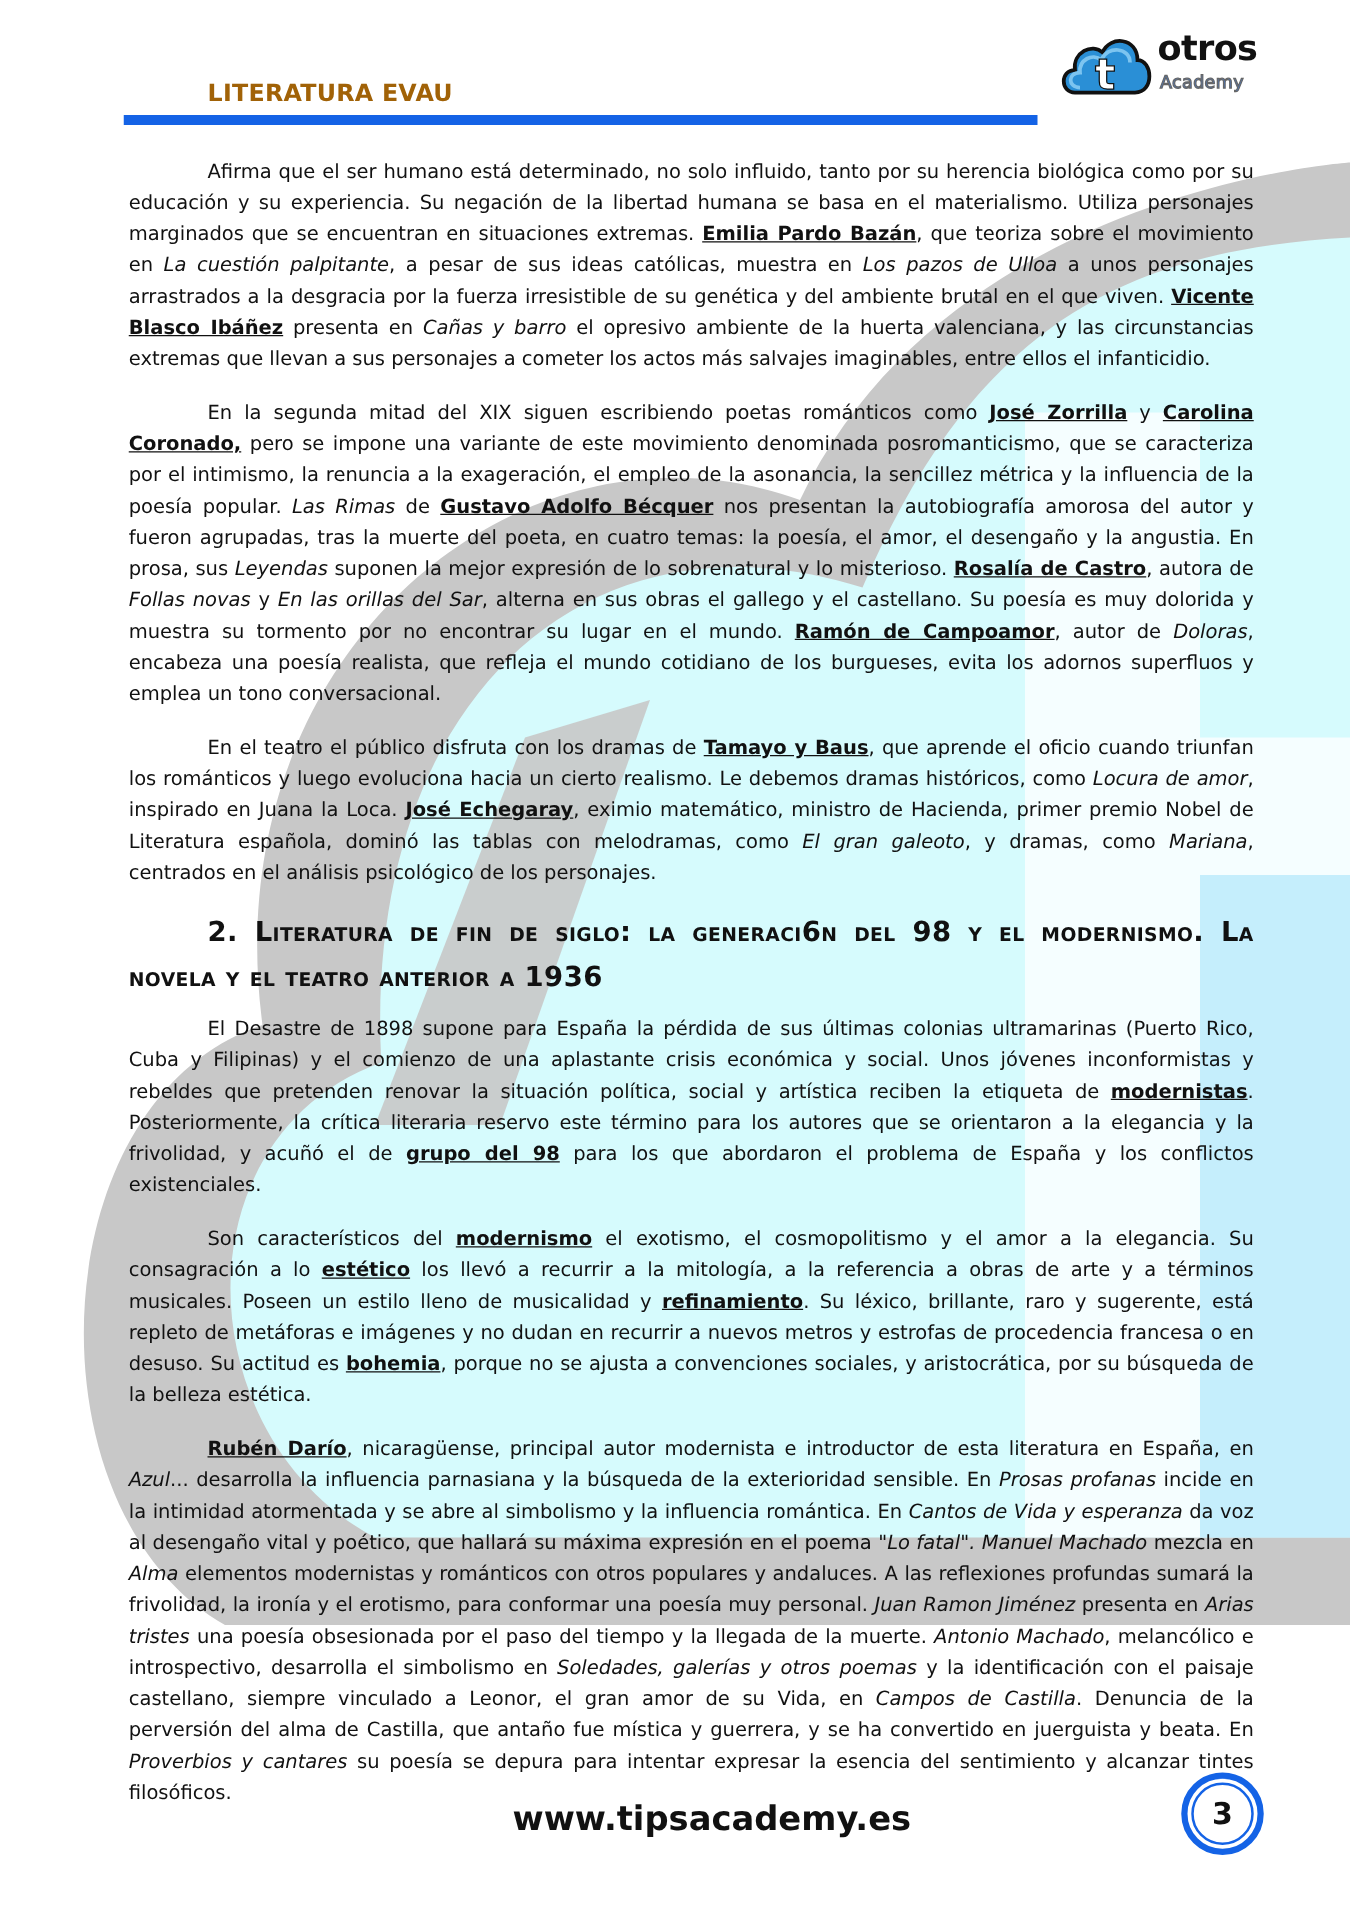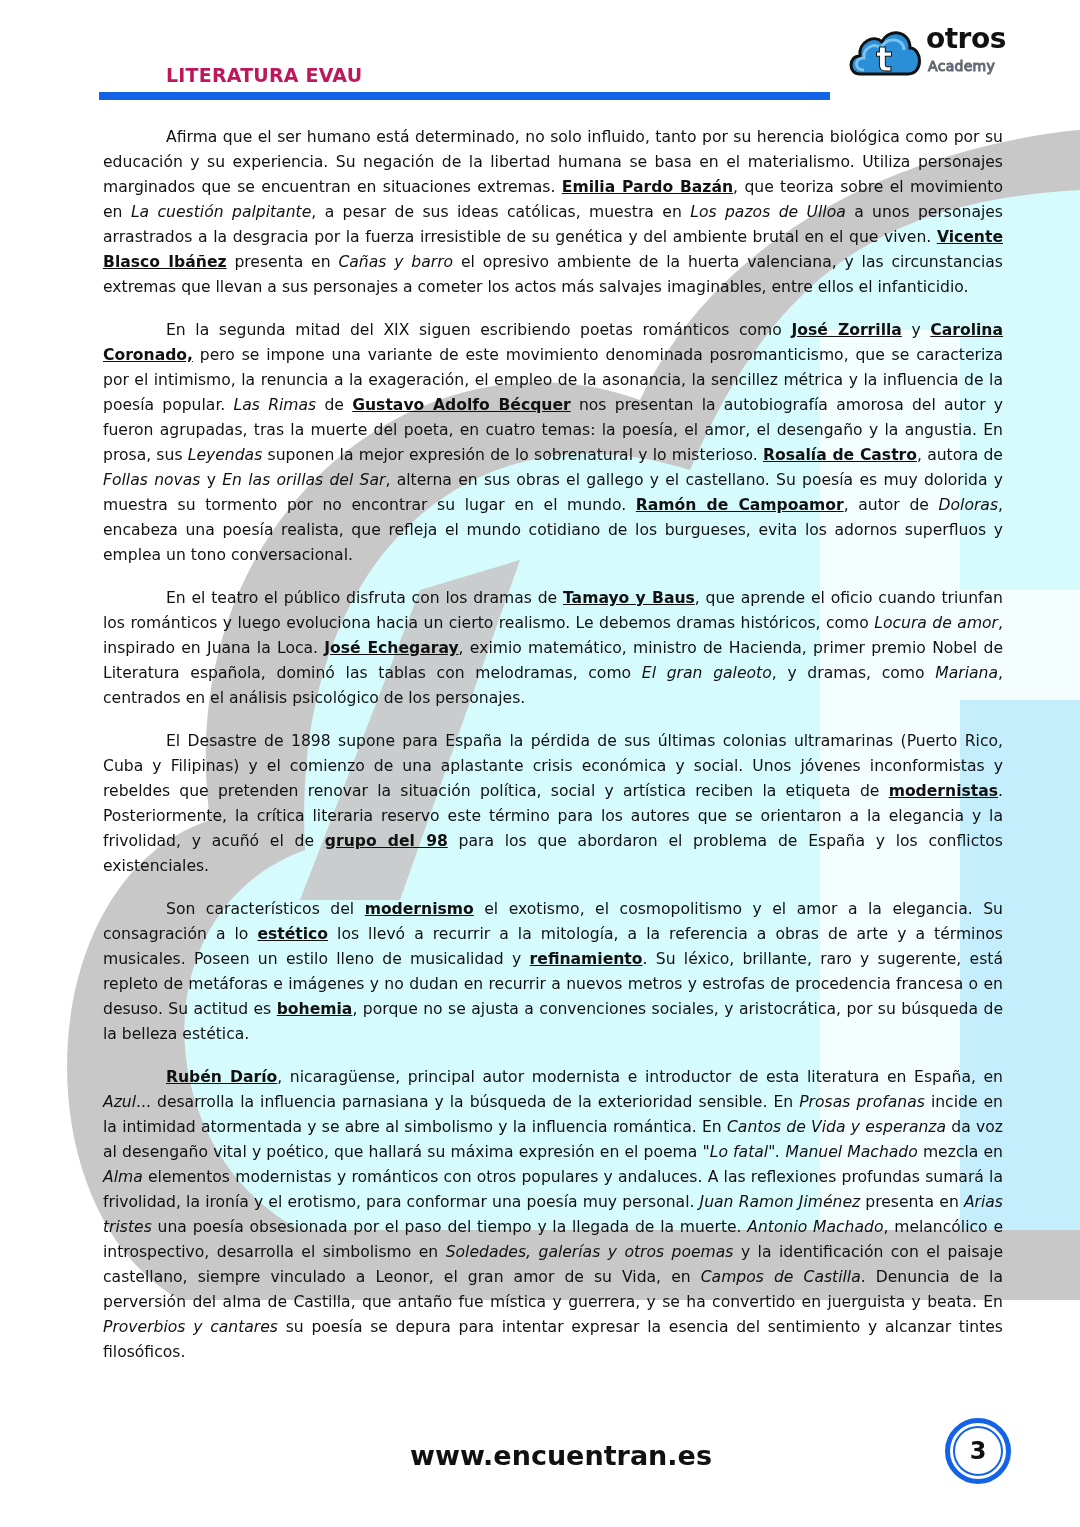--- a/index.html
+++ b/index.html
@@ -1,20 +1,20 @@
 <!DOCTYPE html>
 <html><head>
 <meta charset="utf-8">
 <style>
   html, body { margin: 0; padding: 0; background: #ffffff; }
   body { width: 1080px; height: 1527px; position: relative; overflow: hidden;
          font-family: "DejaVu Sans", sans-serif; color: #111; }
   .watermark { position: absolute; left: 0; top: 0; width: 1080px; height: 1527px; z-index: 0; }
   .header-title { position: absolute; left: 166px; top: 64px; font-size: 19px; font-weight: bold;
-                  letter-spacing: 0.2px; color: #be185d; z-index: 2; text-align: center; }
+                  letter-spacing: 0.2px; color: #a16207; z-index: 2; text-align: center; }
   .header-bar { position: absolute; left: 99px; top: 92px; width: 731px; height: 8px;
                 background: #1463e6; z-index: 2; }
   .logo { position: absolute; left: 846px; top: 24px; width: 160px; height: 60px; z-index: 2; }
   .logo-tips { position: absolute; left: 80px; top: -2px; font-size: 28px; font-weight: bold;
                color: #111; letter-spacing: -0.5px; }
   .logo-academy { position: absolute; left: 82px; top: 34px; font-size: 14px; color: #3b82f6;
                   -webkit-text-stroke: 1px #666; font-weight: normal; letter-spacing: 0.3px; }
   .content { position: absolute; left: 103px; top: 125px; width: 900px; z-index: 2; }
   p.para { margin: 0 0 18px 0; font-size: 15.6px; line-height: 25px; text-align: justify;
            text-indent: 63px; }
@@ -58,23 +58,24 @@
   <span class="logo-tips">otros</span>
   <span class="logo-academy">Academy</span>
 </div>
 
 <div class="content">
   <div id="block1">
       <p class="para"><span>Afirma que el ser humano está determinado, no solo influido, tanto por su herencia biológica como por su educación y su experiencia. Su negación de la libertad humana se basa en el materialismo. Utiliza personajes marginados que se encuentran en situaciones extremas. </span><b>Emilia Pardo Bazán</b><span>, que teoriza sobre el movimiento en </span><i class="w">La cuestión palpitante</i><span>, a pesar de sus ideas católicas, muestra en </span><i class="w">Los pazos de Ulloa</i><span> a unos personajes arrastrados a la desgracia por la fuerza irresistible de su genética y del ambiente brutal en el que viven. </span><b>Vicente Blasco Ibáñez</b><span> presenta en </span><i class="w">Cañas y barro</i><span> el opresivo ambiente de la huerta valenciana, y las circunstancias extremas que llevan a sus personajes a cometer los actos más salvajes imaginables, entre ellos el infanticidio.</span></p>
       <p class="para"><span>En la segunda mitad del XIX siguen escribiendo poetas románticos como </span><b>José Zorrilla</b><span> y </span><b>Carolina Coronado,</b><span> pero se impone una variante de este movimiento denominada posromanticismo, que se caracteriza por el intimismo, la renuncia a la exageración, el empleo de la asonancia, la sencillez métrica y la influencia de la poesía popular. </span><i class="w">Las Rimas</i><span> de </span><b>Gustavo Adolfo Bécquer</b><span> nos presentan la autobiografía amorosa del autor y fueron agrupadas, tras la muerte del poeta, en cuatro temas: la poesía, el amor, el desengaño y la angustia. En prosa, sus </span><i class="w">Leyendas</i><span> suponen la mejor expresión de lo sobrenatural y lo misterioso. </span><b>Rosalía de Castro</b><span>, autora de </span><i class="w">Follas novas</i><span> y </span><i class="w">En las orillas del Sar</i><span>, alterna en sus obras el gallego y el castellano. Su poesía es muy dolorida y muestra su tormento por no encontrar su lugar en el mundo. </span><b>Ramón de Campoamor</b><span>, autor de </span><i class="w">Doloras</i><span>, encabeza una poesía realista, que refleja el mundo cotidiano de los burgueses, evita los adornos superfluos y emplea un tono conversacional.</span></p>
       <p class="para"><span>En el teatro el público disfruta con los dramas de </span><b>Tamayo y Baus</b><span>, que aprende el oficio cuando triunfan los románticos y luego evoluciona hacia un cierto realismo. Le debemos dramas históricos, como </span><i class="w">Locura de amor</i><span>, inspirado en Juana la Loca. </span><b>José Echegaray</b><span>, eximio matemático, ministro de Hacienda, primer premio Nobel de Literatura española, dominó las tablas con melodramas, como </span><i class="w">El gran galeoto</i><span>, y dramas, como </span><i class="w">Mariana</i><span>, centrados en el análisis psicológico de los personajes.</span></p>
     </div>
+  <h2 class="section">2. Literatura de fin de siglo: la generaci6n del 98 y el modernismo. La novela y el teatro anterior a 1936</h2>
   <div id="block2">
       <p class="para"><span>El Desastre de 1898 supone para España la pérdida de sus últimas colonias ultramarinas (Puerto Rico, Cuba y Filipinas) y el comienzo de una aplastante crisis económica y social. Unos jóvenes inconformistas y rebeldes que pretenden renovar la situación política, social y artística reciben la etiqueta de </span><b>modernistas</b><span>. Posteriormente, la crítica literaria reservo este término para los autores que se orientaron a la elegancia y la frivolidad, y acuñó el de </span><b>grupo del 98</b><span> para los que abordaron el problema de España y los conflictos existenciales.</span></p>
       <p class="para"><span>Son característicos del </span><b>modernismo</b><span> el exotismo, el cosmopolitismo y el amor a la elegancia. Su consagración a lo </span><b>estético</b><span> los llevó a recurrir a la mitología, a la referencia a obras de arte y a términos musicales. Poseen un estilo lleno de musicalidad y </span><b>refinamiento</b><span>. Su léxico, brillante, raro y sugerente, está repleto de metáforas e imágenes y no dudan en recurrir a nuevos metros y estrofas de procedencia francesa o en desuso. Su actitud es </span><b>bohemia</b><span>, porque no se ajusta a convenciones sociales, y aristocrática, por su búsqueda de la belleza estética.</span></p>
       <p class="para"><b>Rubén Darío</b><span>, nicaragüense, principal autor modernista e introductor de esta literatura en España, en </span><i class="w">Azul</i><span>... desarrolla la influencia parnasiana y la búsqueda de la exterioridad sensible. En </span><i class="w">Prosas profanas</i><span> incide en la intimidad atormentada y se abre al simbolismo y la influencia romántica. En </span><i class="w">Cantos de Vida y esperanza</i><span> da voz al desengaño vital y poético, que hallará su máxima expresión en el poema </span><i class="w">"Lo fatal". Manuel Machado</i><span> mezcla en </span><i class="w">Alma</i><span> elementos modernistas y románticos con otros populares y andaluces. A las reflexiones profundas sumará la frivolidad, la ironía y el erotismo, para conformar una poesía muy personal. </span><i class="w">Juan Ramon Jiménez</i><span> presenta en </span><i class="w">Arias tristes</i><span> una poesía obsesionada por el paso del tiempo y la llegada de la muerte. </span><i class="w">Antonio Machado</i><span>, melancólico e introspectivo, desarrolla el simbolismo en </span><i class="w">Soledades, galerías y otros poemas</i><span> y la identificación con el paisaje castellano, siempre vinculado a Leonor, el gran amor de su Vida, en </span><i class="w">Campos de Castilla</i><span>. Denuncia de la perversión del alma de Castilla, que antaño fue mística y guerrera, y se ha convertido en juerguista y beata. En </span><i class="w">Proverbios y cantares</i><span> su poesía se depura para intentar expresar la esencia del sentimiento y alcanzar tintes filosóficos.</span></p>
     </div>
 </div>
 
-<div class="footer-url">www.encuentran.es</div>
+<div class="footer-url">www.tipsacademy.es</div>
 <div class="page-num">
   <span>3</span>
 </div>
 
 </body></html>

